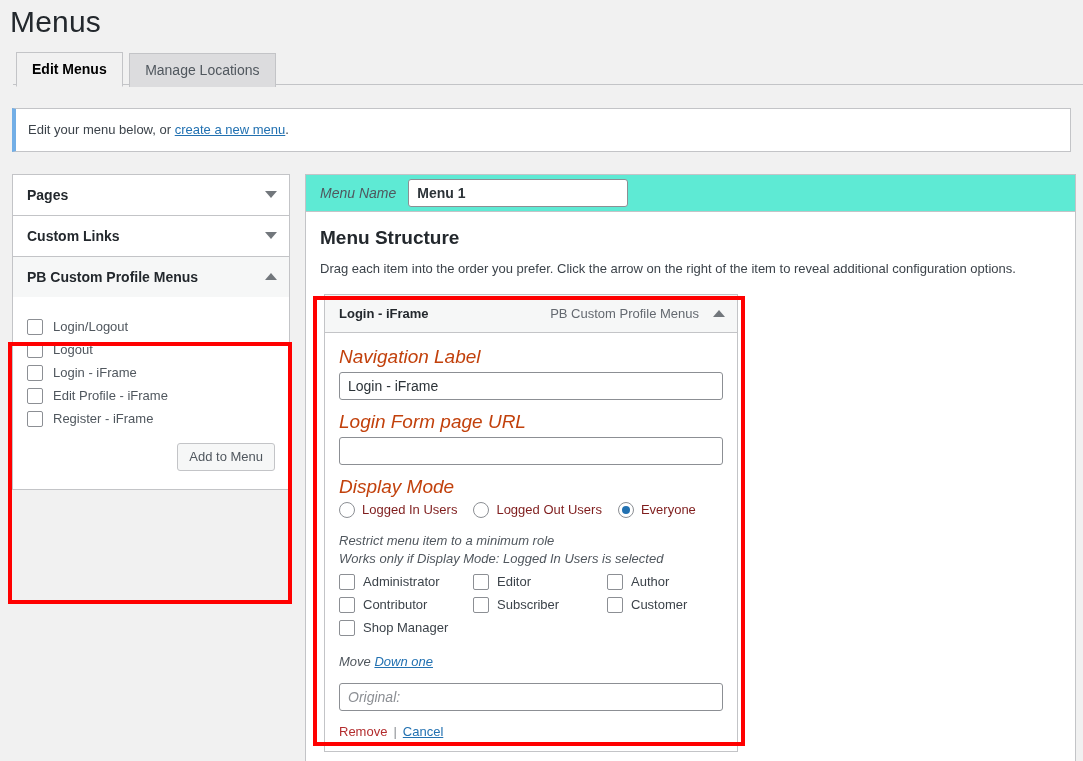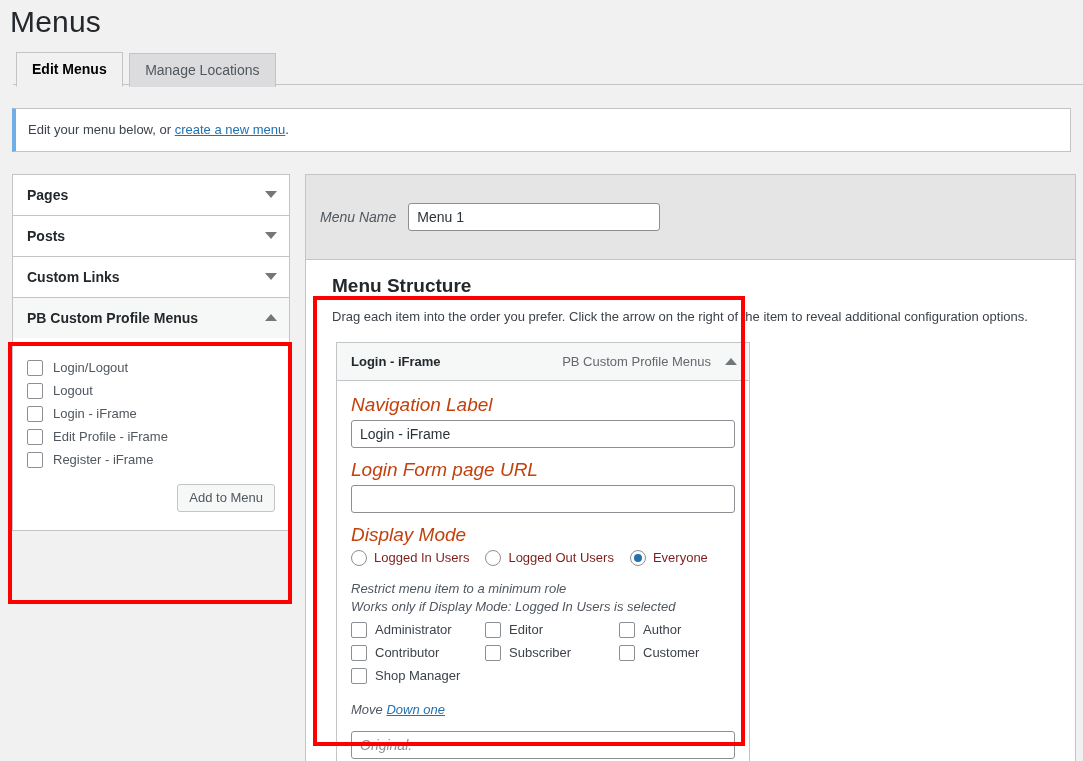--- a/index.html
+++ b/index.html
@@ -153,41 +153,41 @@
 
   
   .right-col {
     margin-left: 15px;
     width: 771px;
     background: #fff;
     border: 1px solid #c3c4c7;
     min-height: 600px;
   }
   .menu-name-bar {
-    background: #e5e5e5;
+    background: #5eead4;
     border-bottom: 1px solid #c3c4c7;
-    padding: 28px 14px;
+    padding: 4px 14px;
     display: flex; align-items: center;
   }
   .menu-name-label {
     font-size: 14px; font-style: italic; color: #50575e;
     margin-right: 12px;
   }
   .txt-input {
     font-family: "Liberation Sans", sans-serif;
     font-size: 14px; color: #2c3338;
     border: 1px solid #8c8f94;
     border-radius: 3px;
     padding: 5px 8px;
     background: #fff;
     outline: none;
   }
-  .menu-name-input { width: 252px; }
-
-  .structure-wrap { padding: 15px 14px 0 14px; margin-left: 12px; }
+  .menu-name-input { width: 220px; font-weight: bold; }
+
+  .structure-wrap { padding: 15px 14px 0 14px; }
   .structure-title {
     font-size: 19px; font-weight: 600; color: #23282d;
     margin: 0 0 12px 0;
   }
   .structure-desc { font-size: 13px; color: #3c434a; margin-bottom: 18px; }
 
   
   .menu-item {
     width: 414px;
     border: 1px solid #c3c4c7;
@@ -271,26 +271,20 @@
 
   <div class="left-col">
 
     <div class="accordion-panel">
       <div class="accordion-head">
         <span>Pages</span>
         <span class="tri down"></span>
       </div>
     </div>
 
-    <div class="accordion-panel">
-      <div class="accordion-head">
-        <span>Posts</span>
-        <span class="tri down"></span>
-      </div>
-    </div>
 
     <div class="accordion-panel">
       <div class="accordion-head">
         <span>Custom Links</span>
         <span class="tri down"></span>
       </div>
     </div>
 
 
     <div class="accordion-panel open">

